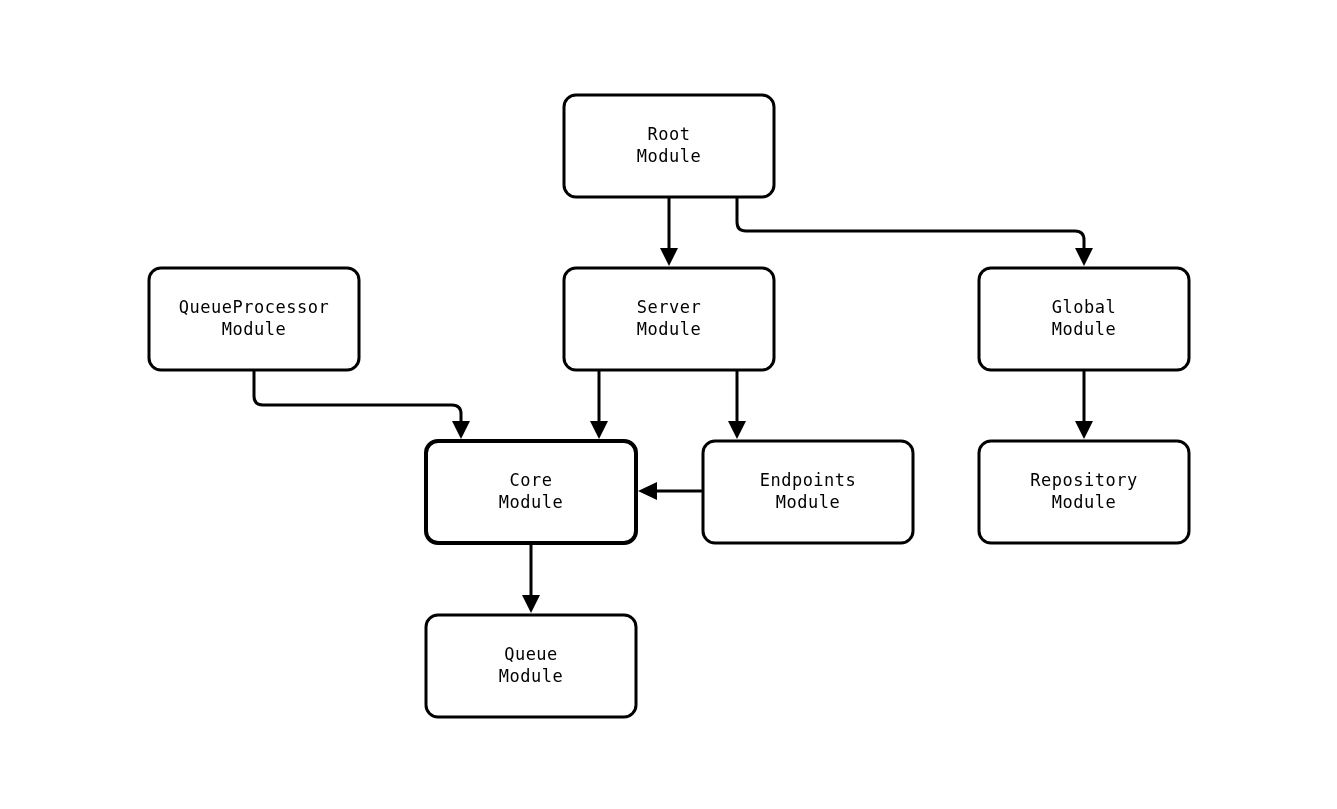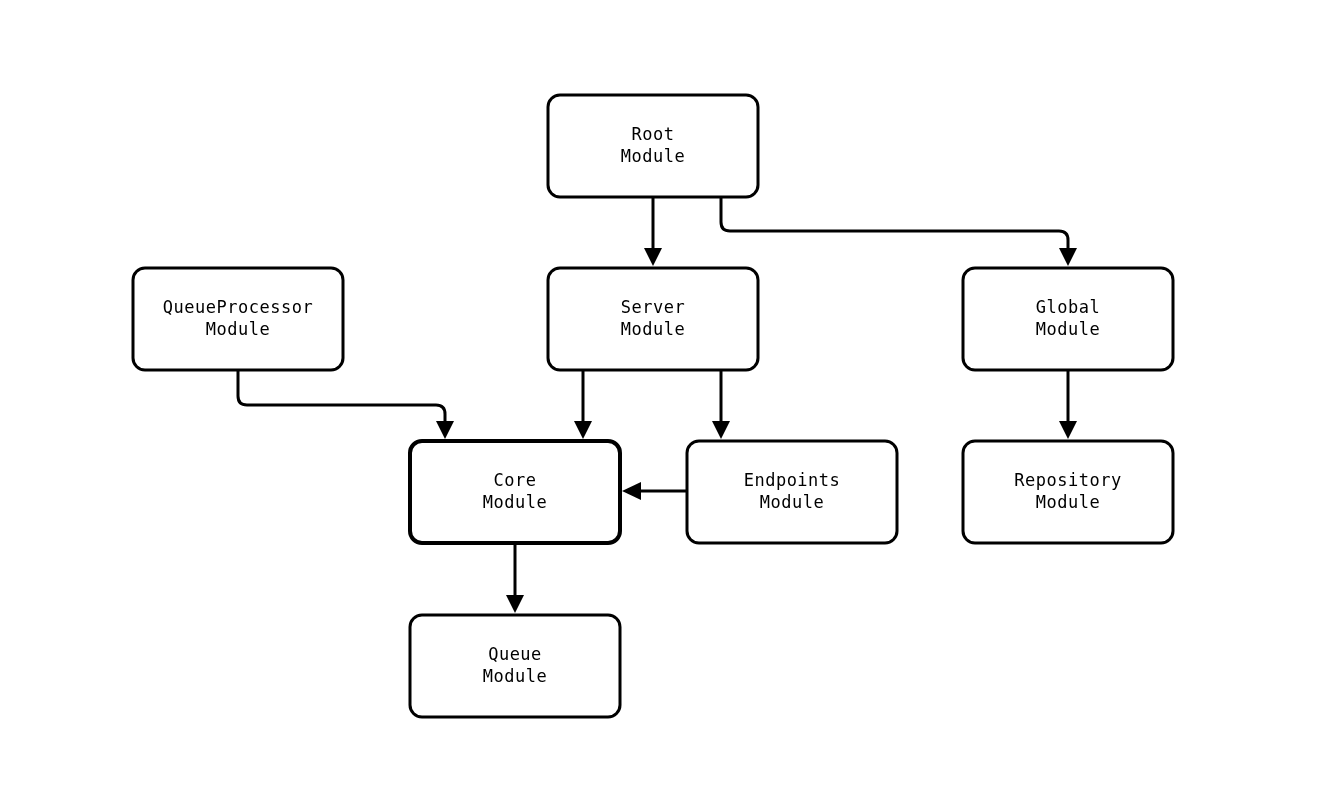--- a/index.html
+++ b/index.html
@@ -11,20 +11,21 @@
     width: 1337px;
     height: 809px;
     overflow: hidden;
     font-family: "DejaVu Sans Mono", "Liberation Mono", monospace;
   }
   #diagram-root {
     position: relative;
     width: 1276px;
     height: 809px;
     background: #ffffff;
+    margin-left: 16px;
   }
   svg#graph {
     display: block;
     width: 1337px;
     height: 809px;
   }
   .node-rect {
     fill: #ffffff;
     stroke: #000000;
   }

